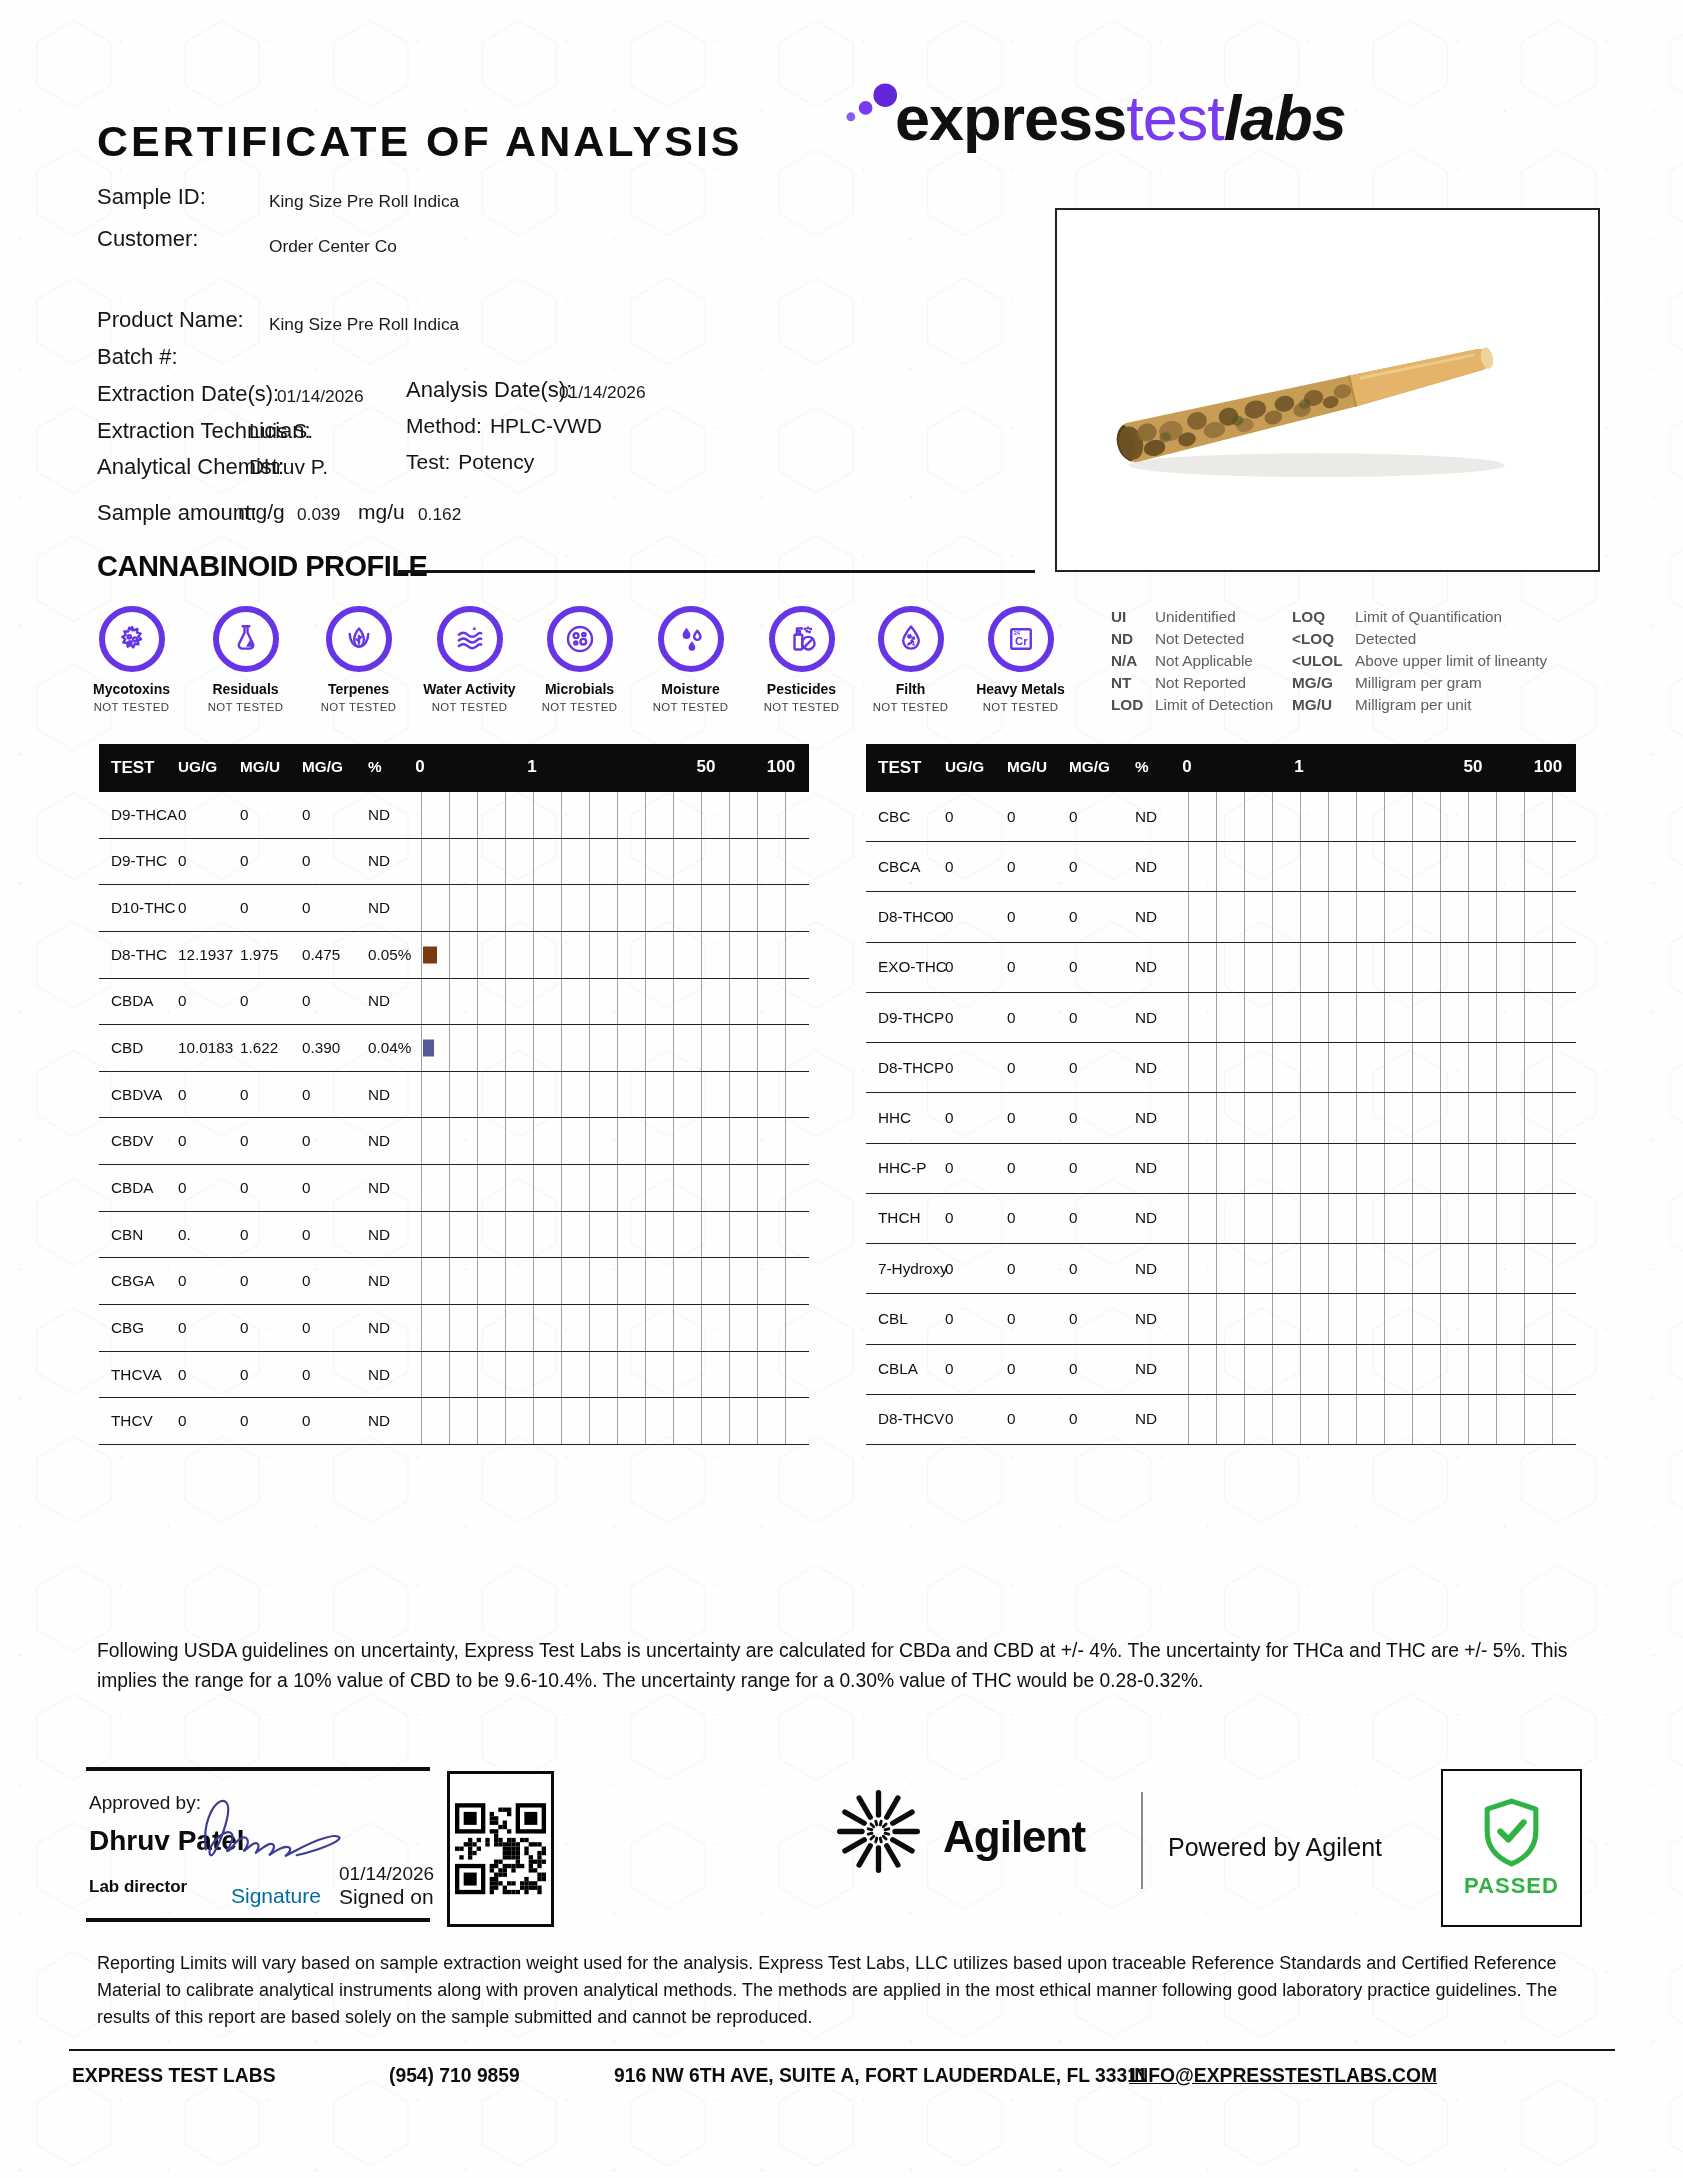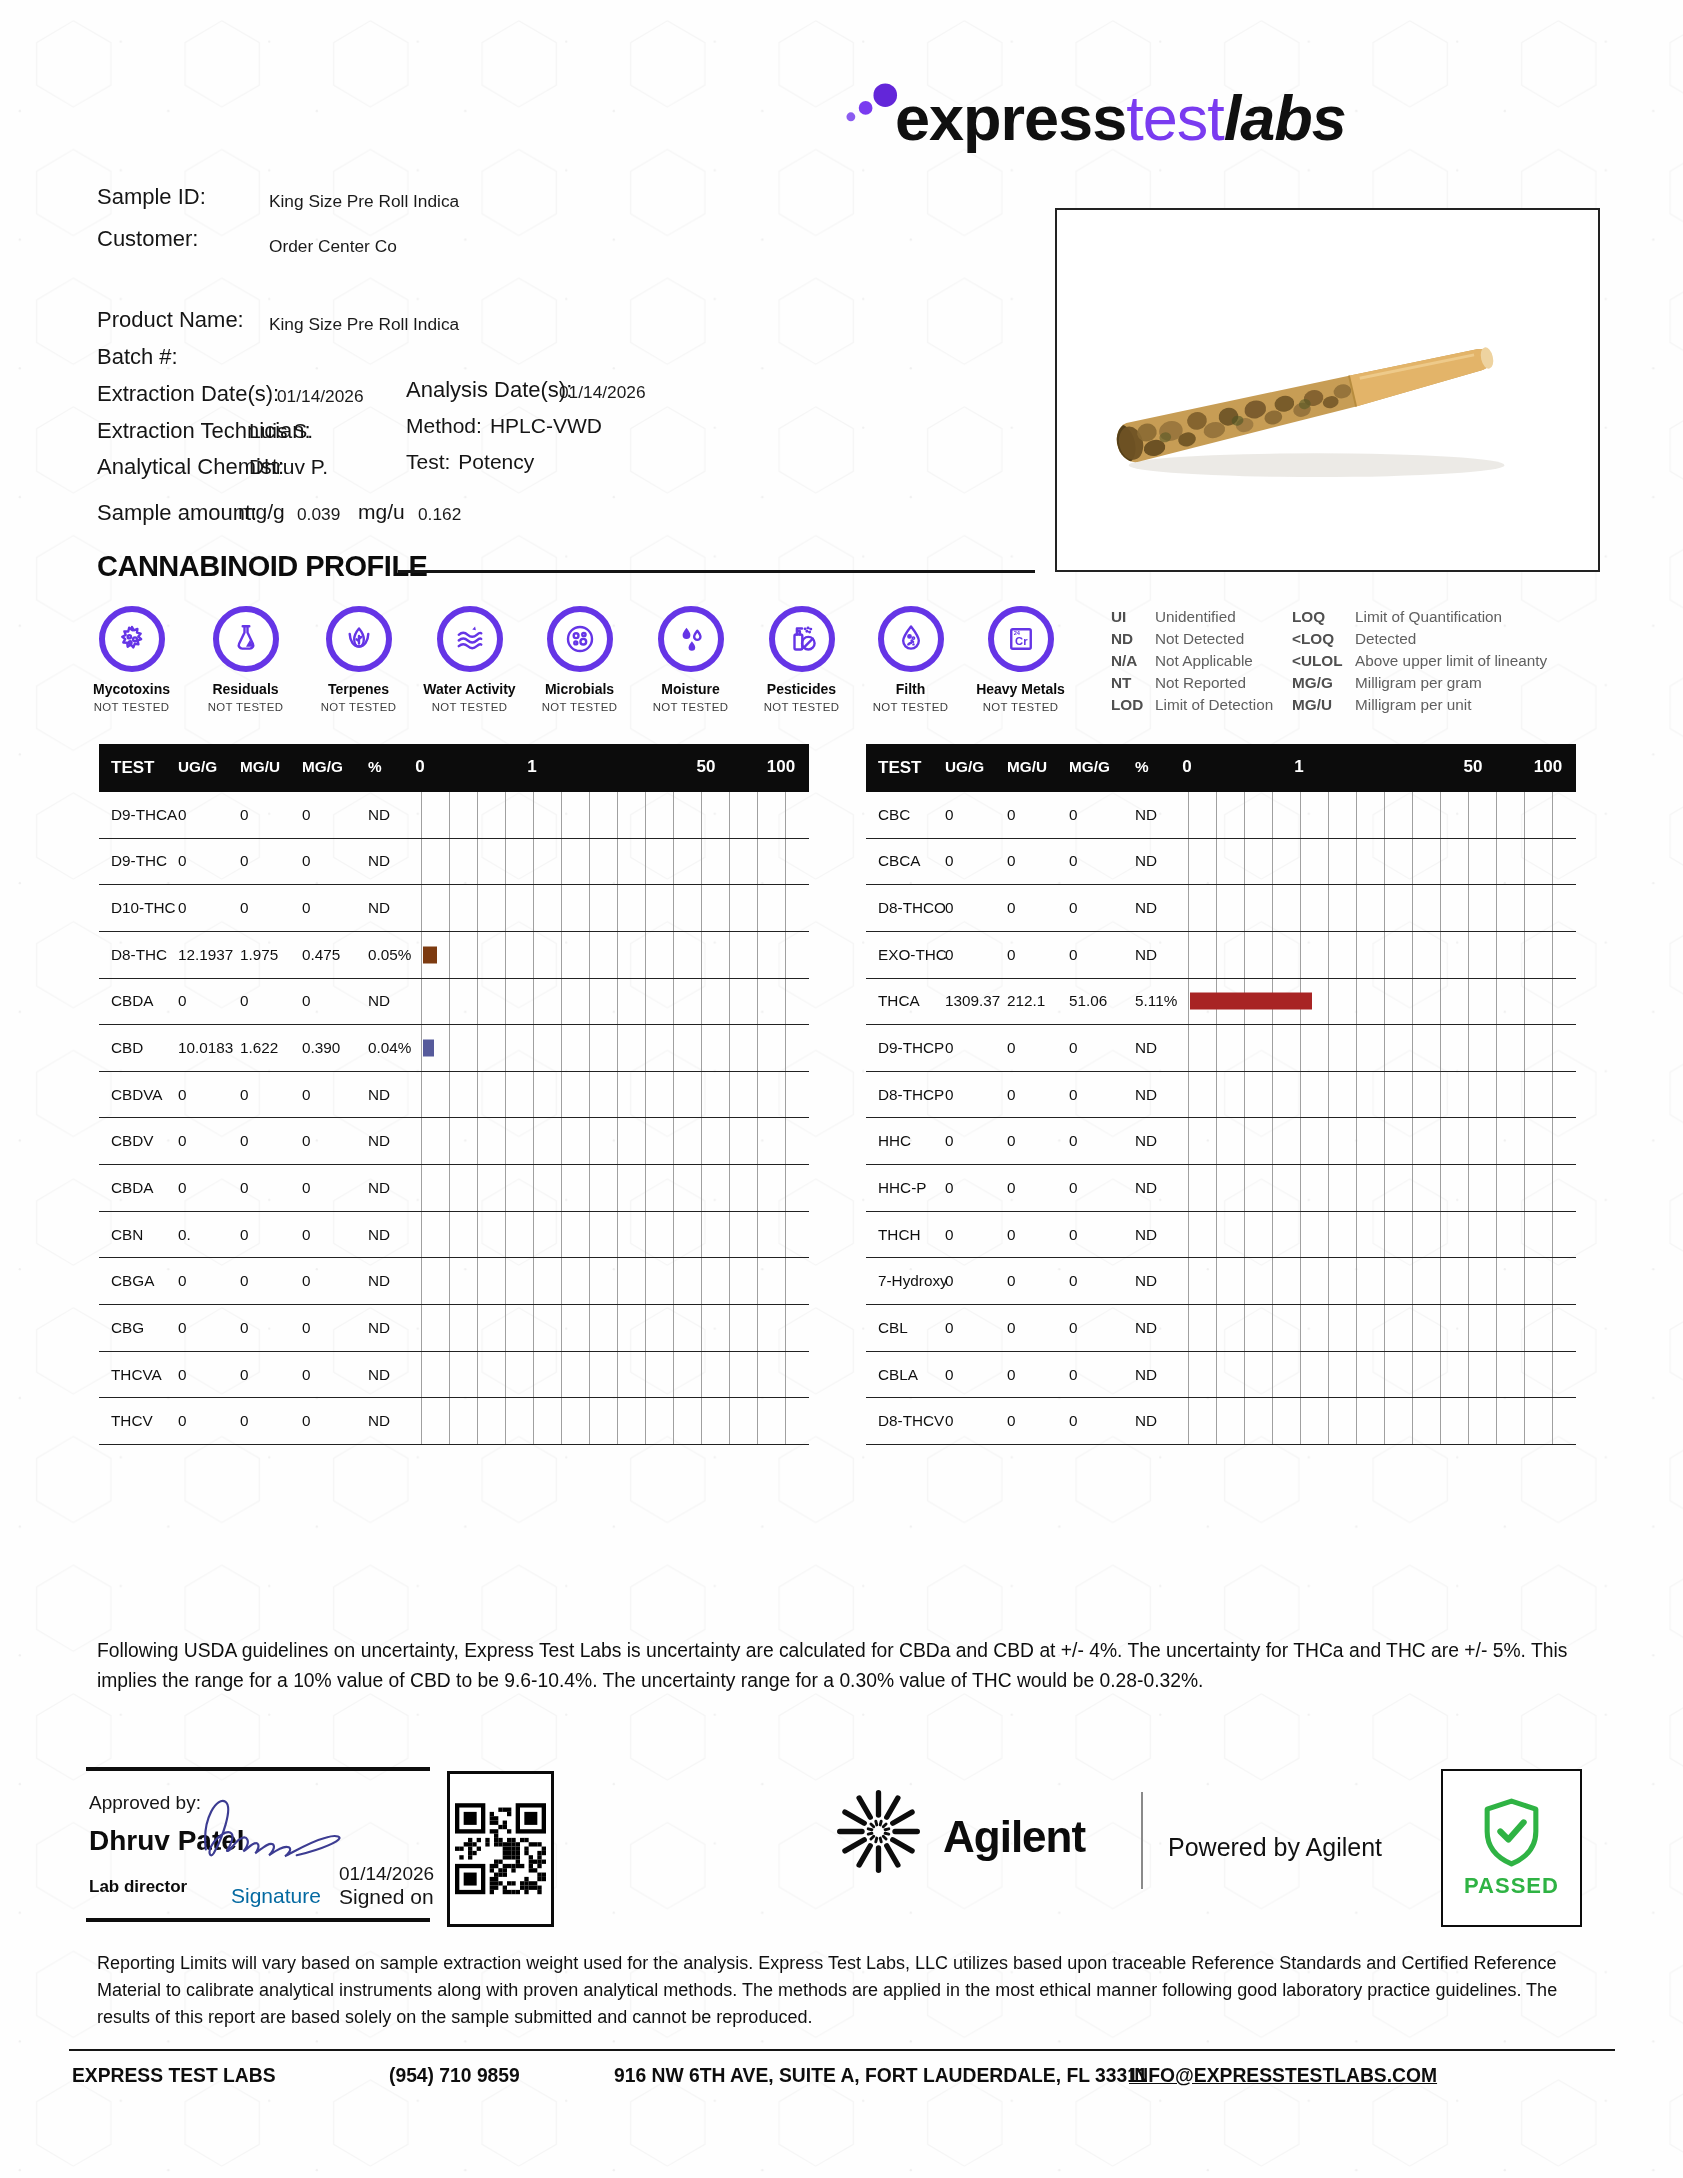--- a/index.html
+++ b/index.html
@@ -111,20 +111,21 @@
       <pattern id="hexp" width="150" height="130" patternUnits="userSpaceOnUse">
         <path d="M37 0 L75 22 L75 65 L37 87 L0 65 L0 22 Z" transform="translate(37,21)" fill="none" stroke="#ededed" stroke-width="1.2"></path>
         <circle cx="20" cy="112" r="1.2" fill="#e4e4e4"></circle>
         <circle cx="122" cy="42" r="1.2" fill="#e6e6e6"></circle>
       </pattern>
     </defs>
     <rect width="1700" height="2200" fill="#fefefe"></rect>
     <rect width="1700" height="2200" fill="url(#hexp)" opacity="0.55"></rect>
   </svg>
 
+  <div id="title" class="abs">CERTIFICATE OF ANALYSIS</div>
 
   <div id="brand" class="abs">
     <svg class="bubbles" width="55" height="46" viewBox="0 0 56 46">
       <circle cx="7" cy="36" r="4.5" fill="#8b5cf0"></circle>
       <circle cx="22" cy="27" r="7" fill="#7a3bf0"></circle>
       <circle cx="42" cy="14" r="12" fill="#6326d9"></circle>
     </svg>
     <div class="wordmark"><span class="brand-express">express</span><span class="brand-test">test</span><span class="brand-labs">labs</span></div>
   </div>
 
@@ -509,28 +510,20 @@
           <div class="td d2">0</div>
           <div class="td d3">0</div>
           <div class="td d4">ND</div>
         </div>
         <div class="trow">
           <div class="td d0">EXO-THC</div>
           <div class="td d1">0</div>
           <div class="td d2">0</div>
           <div class="td d3">0</div>
           <div class="td d4">ND</div>
-        </div>
-        <div class="trow">
-          <div class="td d0">THCA</div>
-          <div class="td d1">1309.37</div>
-          <div class="td d2">212.1</div>
-          <div class="td d3">51.06</div>
-          <div class="td d4">5.11%</div>
-          <div class="bar" style="width: 122px; background: rgb(168, 36, 36);"></div>
         </div>
         <div class="trow">
           <div class="td d0">D9-THCP</div>
           <div class="td d1">0</div>
           <div class="td d2">0</div>
           <div class="td d3">0</div>
           <div class="td d4">ND</div>
         </div>
         <div class="trow">
           <div class="td d0">D8-THCP</div>

